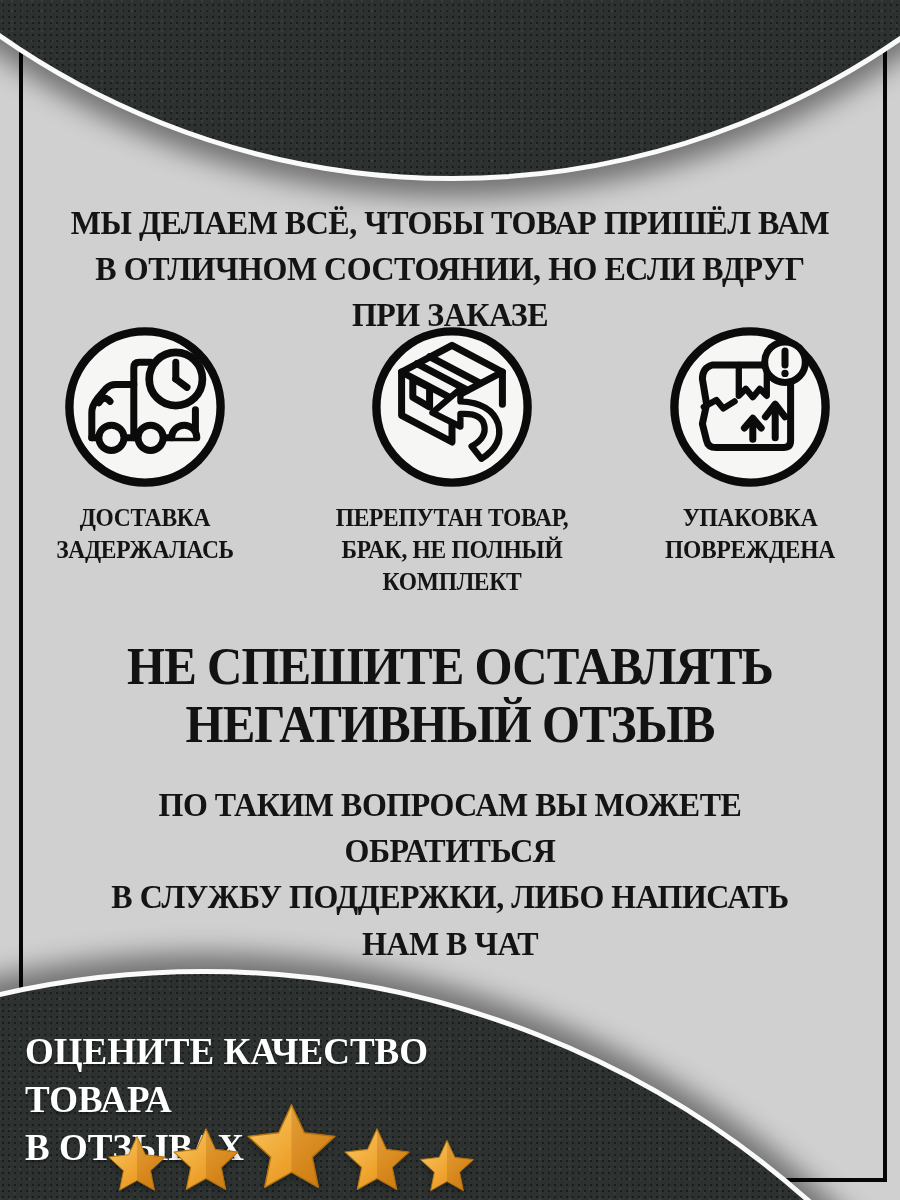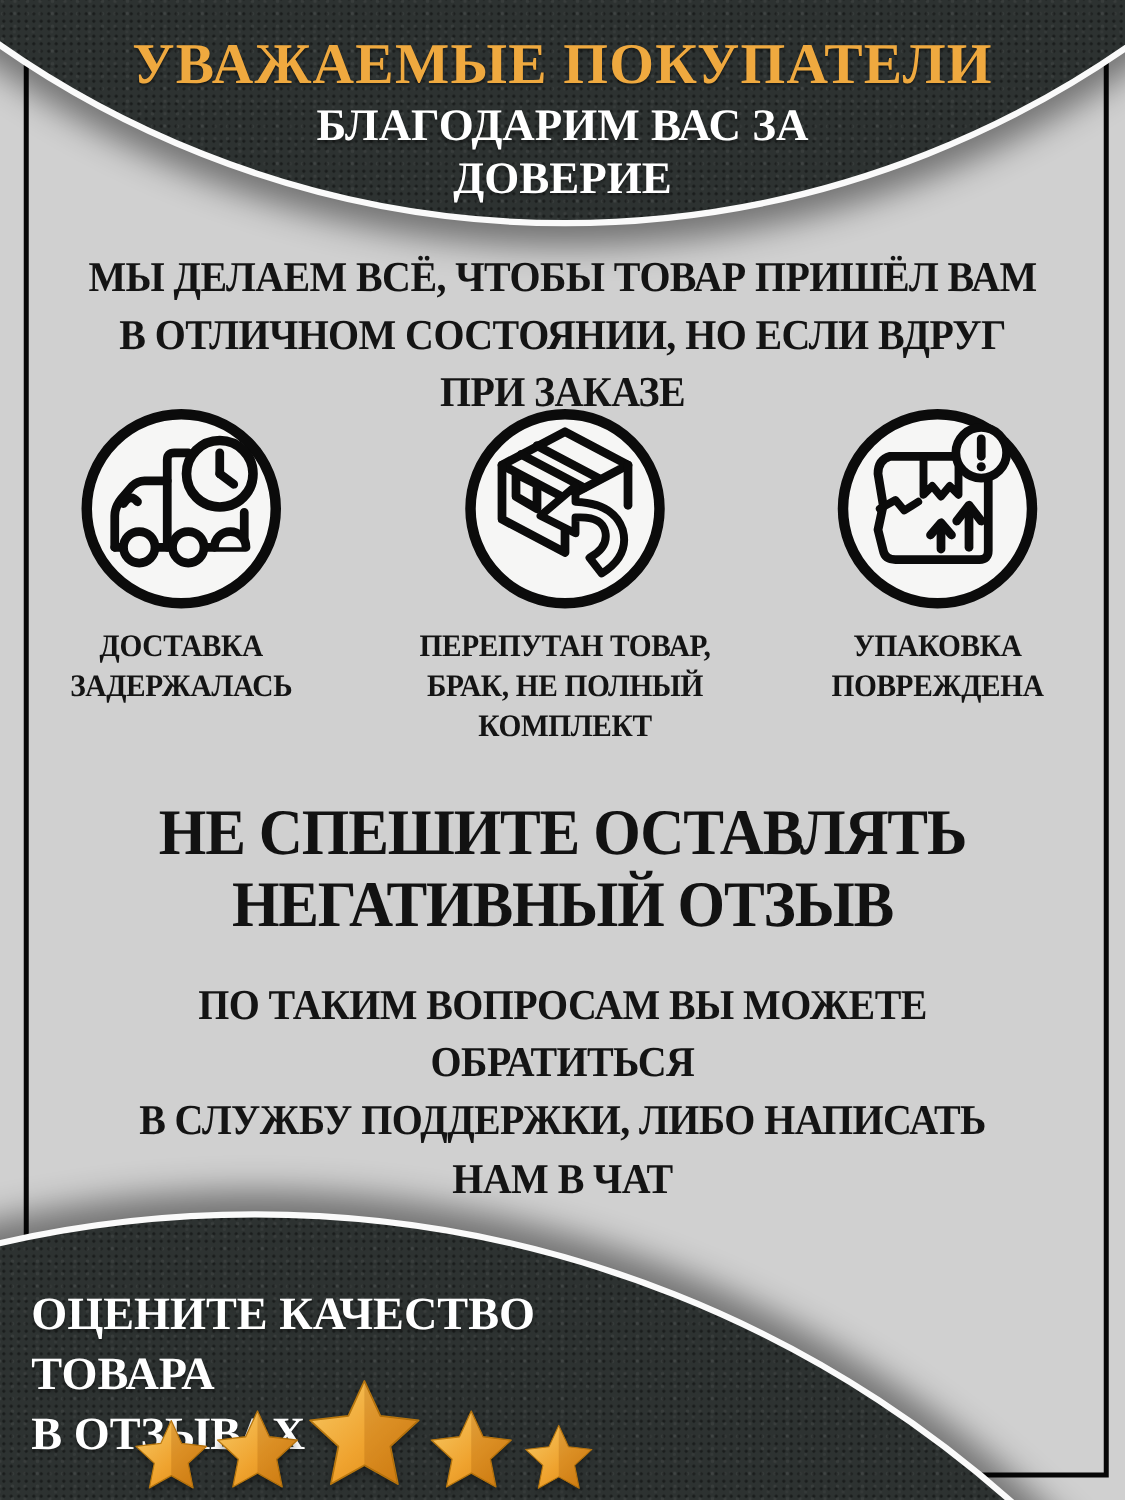--- a/index.html
+++ b/index.html
@@ -94,23 +94,20 @@
 </head>
 <body>
 
 <div class="page">
 
   <div class="frame"></div>
 
   <div class="panel panel-header"></div>
   <div class="panel panel-footer"></div>
 
-  <div class="layer header-title">УВАЖАЕМЫЕ ПОКУПАТЕЛИ</div>
-  <div class="layer header-subtitle multiline">БЛАГОДАРИМ ВАС ЗА
-ДОВЕРИЕ</div>
 
   <div class="layer intro multiline squeeze">МЫ ДЕЛАЕМ ВСЁ, ЧТОБЫ ТОВАР ПРИШЁЛ ВАМ
 В ОТЛИЧНОМ СОСТОЯНИИ, НО ЕСЛИ ВДРУГ
 ПРИ ЗАКАЗЕ</div>
 
   <svg class="layer issue-icon icon-1" viewBox="0 0 120 120">
     <circle cx="60" cy="60" r="54" class="paper ink" stroke-width="6"></circle>
     <g class="ink" stroke-width="5">
       <path d="M22 82 H96 V62"></path>
       <path d="M52 82 V32 Q52 28 56 28 H64"></path>

